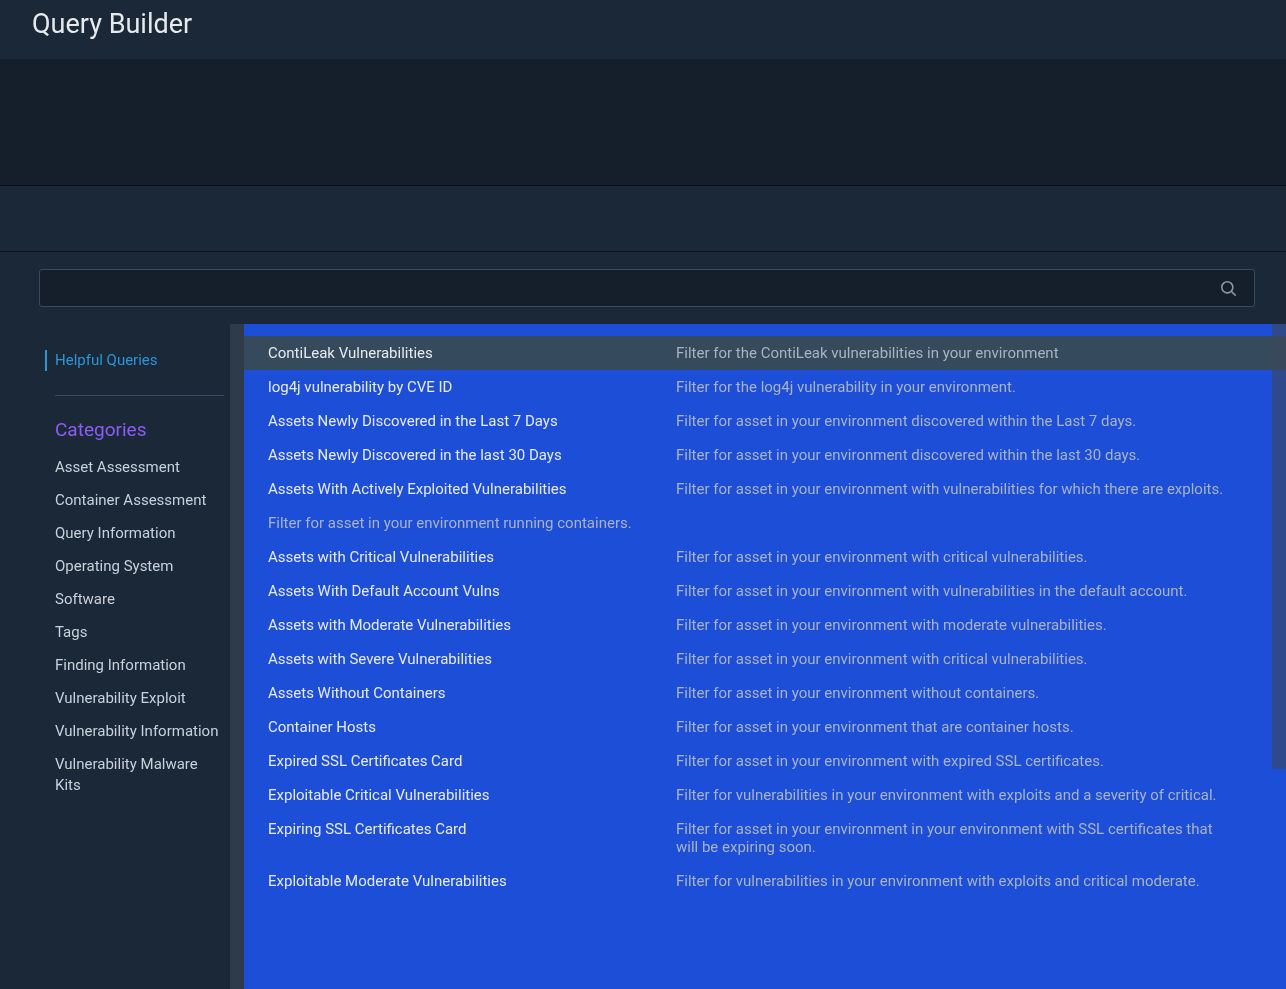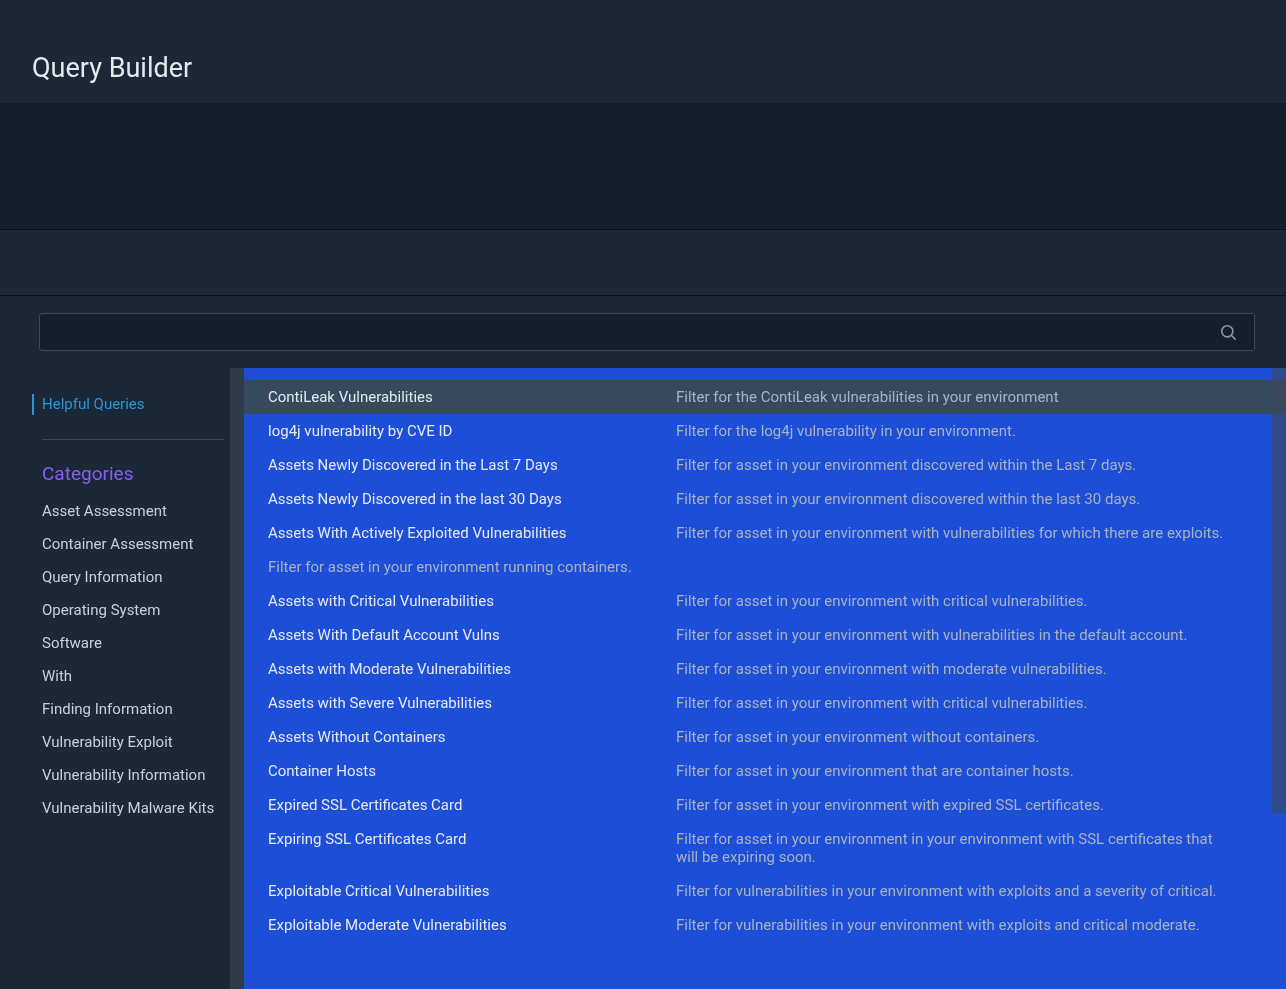--- a/index.html
+++ b/index.html
@@ -13,21 +13,20 @@
   color: #c8d1d9;
   width: 1286px;
   height: 989px;
   overflow: hidden;
   font-size: 15px;
 }
 .header {
   background: #1b2838;
   padding: 8px 48px 20px 32px;
   height: 59px;
-  margin-top: 44px;
 }
 .header h1 {
   font-size: 27px;
   font-weight: 400;
   color: #e6eaed;
 }
 .spacer-dark {
   height: 126px;
   background: #151f2c;
 }
@@ -63,21 +62,21 @@
   padding-right: 12px;
 }
 .main {
   display: flex;
   height: 665px;
 }
 .sidebar {
   width: 244px;
   background: #1b2838;
   overflow-y: auto;
-  padding: 20px 0px 20px 4px;
+  padding: 20px 0px 20px 17px;
   position: relative;
 }
 .sidebar-scrollbar {
   position: absolute;
   right: 0;
   top: 0;
   width: 14px;
   height: 100%;
   background: rgba(60,72,88,0.6);
 }
@@ -190,21 +189,21 @@
       <div class="sidebar-item">
         <span>Query Information</span>
       </div>
       <div class="sidebar-item">
         <span>Operating System</span>
       </div>
       <div class="sidebar-item">
         <span>Software</span>
       </div>
       <div class="sidebar-item">
-        <span>With</span>
+        <span>Tags</span>
       </div>
       <div class="sidebar-item">
         <span>Finding Information</span>
       </div>
       <div class="sidebar-item">
         <span>Vulnerability Exploit</span>
       </div>
       <div class="sidebar-item">
         <span>Vulnerability Information</span>
       </div>
@@ -262,26 +261,26 @@
         </div>
         <div class="query-row">
           <div class="query-name">Container Hosts</div>
           <div class="query-desc">Filter for asset in your environment that are container hosts.</div>
         </div>
         <div class="query-row">
           <div class="query-name">Expired SSL Certificates Card</div>
           <div class="query-desc">Filter for asset in your environment with expired SSL certificates.</div>
         </div>
         <div class="query-row">
+          <div class="query-name">Exploitable Critical Vulnerabilities</div>
+          <div class="query-desc">Filter for vulnerabilities in your environment with exploits and a severity of critical.</div>
+        </div>
+        <div class="query-row">
           <div class="query-name">Expiring SSL Certificates Card</div>
           <div class="query-desc">Filter for asset in your environment in your environment with SSL certificates that will be expiring soon.</div>
-        </div>
-        <div class="query-row">
-          <div class="query-name">Exploitable Critical Vulnerabilities</div>
-          <div class="query-desc">Filter for vulnerabilities in your environment with exploits and a severity of critical.</div>
         </div>
         <div class="query-row">
           <div class="query-name">Exploitable Moderate Vulnerabilities</div>
           <div class="query-desc">Filter for vulnerabilities in your environment with exploits and critical moderate.</div>
         </div>
       </div>
     <div class="content-scrollbar"></div>
   </div>
 </div>
 

